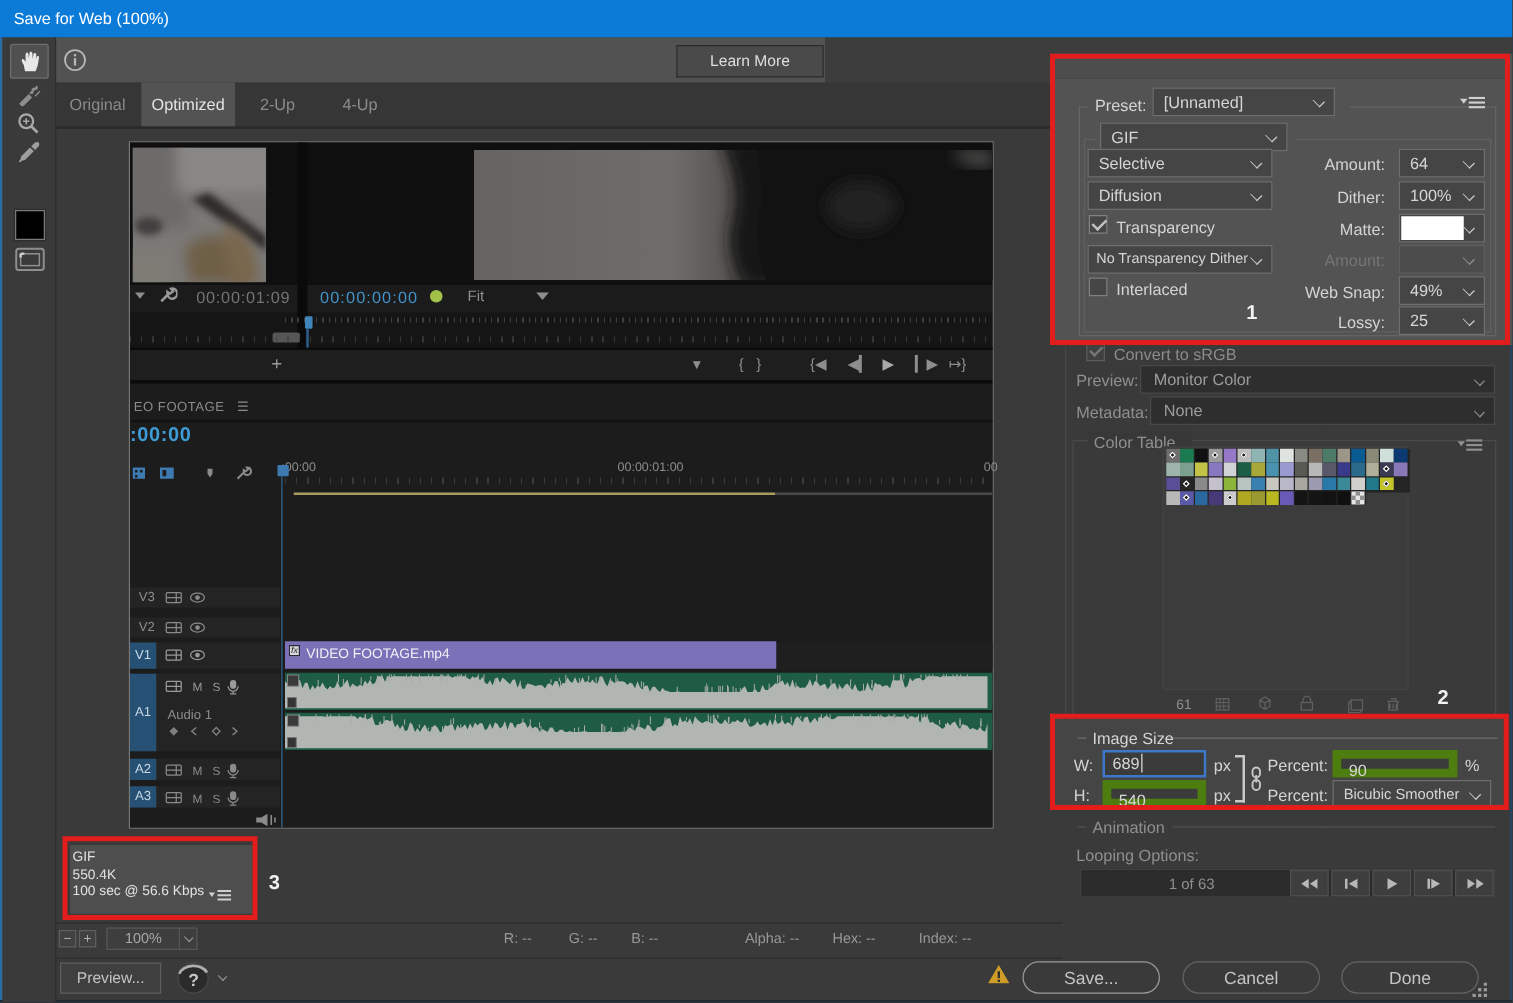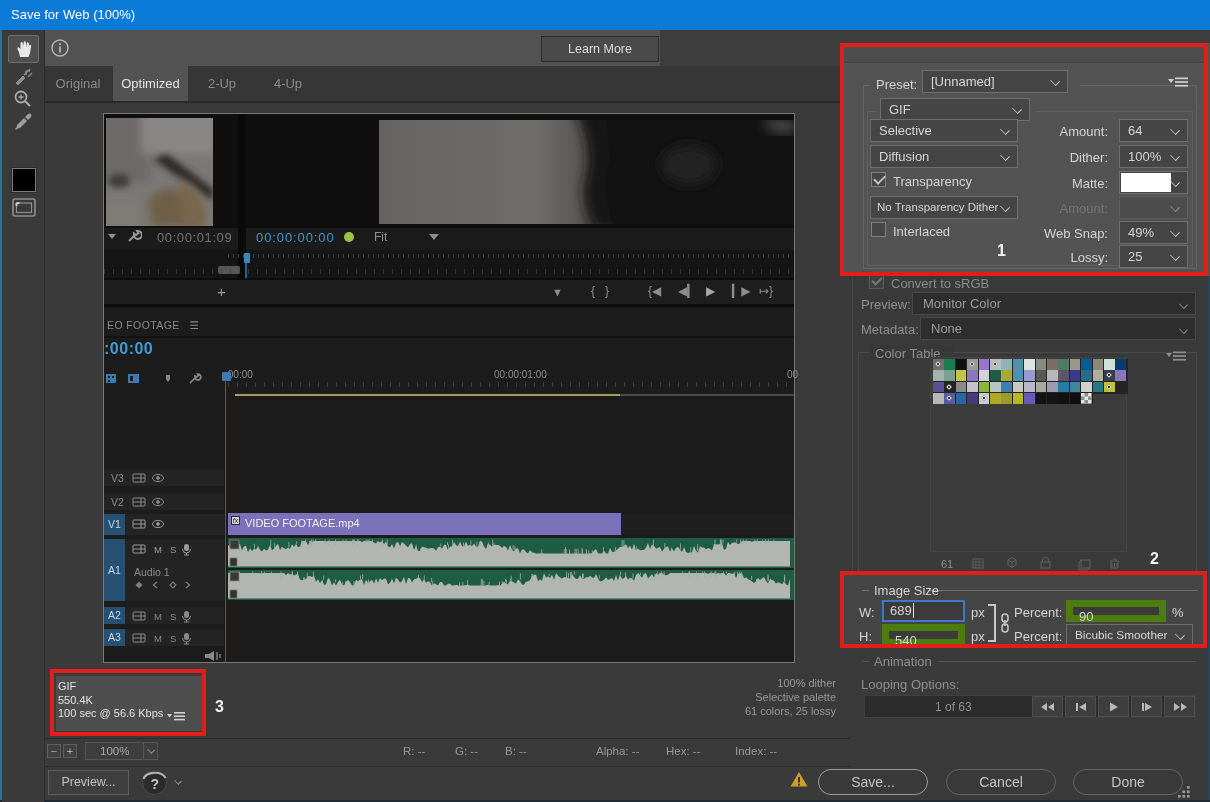--- a/index.html
+++ b/index.html
@@ -724,21 +724,20 @@
 <svg class="abs" style="left:167px;top:712px" width="18" height="10">
       <path d="M0 2 l5 0 l-2.5 3.5 Z" fill="#d0d0d0"></path>
       <g fill="#d0d0d0">
         <rect x="7" y="0" width="11" height="1.6"></rect>
         <rect x="7" y="3.4" width="11" height="1.6"></rect>
         <rect x="7" y="6.8" width="11" height="1.6"></rect>
       </g>
     </svg>
 <div class="abs redbox" style="left:50px;top:669px;width:156px;height:67px"></div>
 <div class="abs num" style="left:215px;top:698px">3</div>
-<div class="abs statxt" style="left:636px;top:677px;width:200px;text-align:right;line-height:13.8px;font-size:11px">100% dither<br>Selective palette<br>61 colors, 25 lossy</div>
 
 <div class="abs" style="left:45px;top:738px;width:805px;height:1px;background:#2d2d2d"></div>
 <div class="abs" style="left:45px;top:766px;width:805px;height:1px;background:#2d2d2d"></div>
 <div class="abs" style="left:47px;top:744px;width:14px;height:14px;background:#414141;border:1px solid #5e5e5e;color:#b0b0b0;font-size:11px;text-align:center;line-height:12px">−</div>
 <div class="abs" style="left:63px;top:744px;width:14px;height:14px;background:#414141;border:1px solid #5e5e5e;color:#b0b0b0;font-size:11px;text-align:center;line-height:12px">+</div>
 <div class="abs" style="left:85px;top:742px;width:73px;height:18px;background:#3e3e3e;border:1px solid #565656;font-size:11.5px;color:#a8a8a8;line-height:16px;padding-left:14px">100%</div>
 <div class="abs" style="left:143px;top:742px;width:15px;height:18px;border-left:1px solid #565656">
       <span class="ch" style="position:absolute;right:4px;top:5px;width:6px;height:6px;border-right:1.5px solid #9a9a9a;border-bottom:1.5px solid #9a9a9a;transform:rotate(45deg) scaleY(.8);display:block"></span>
     </div>
 <div class="abs statxt" style="left:403px;top:745px">R: --</div>

